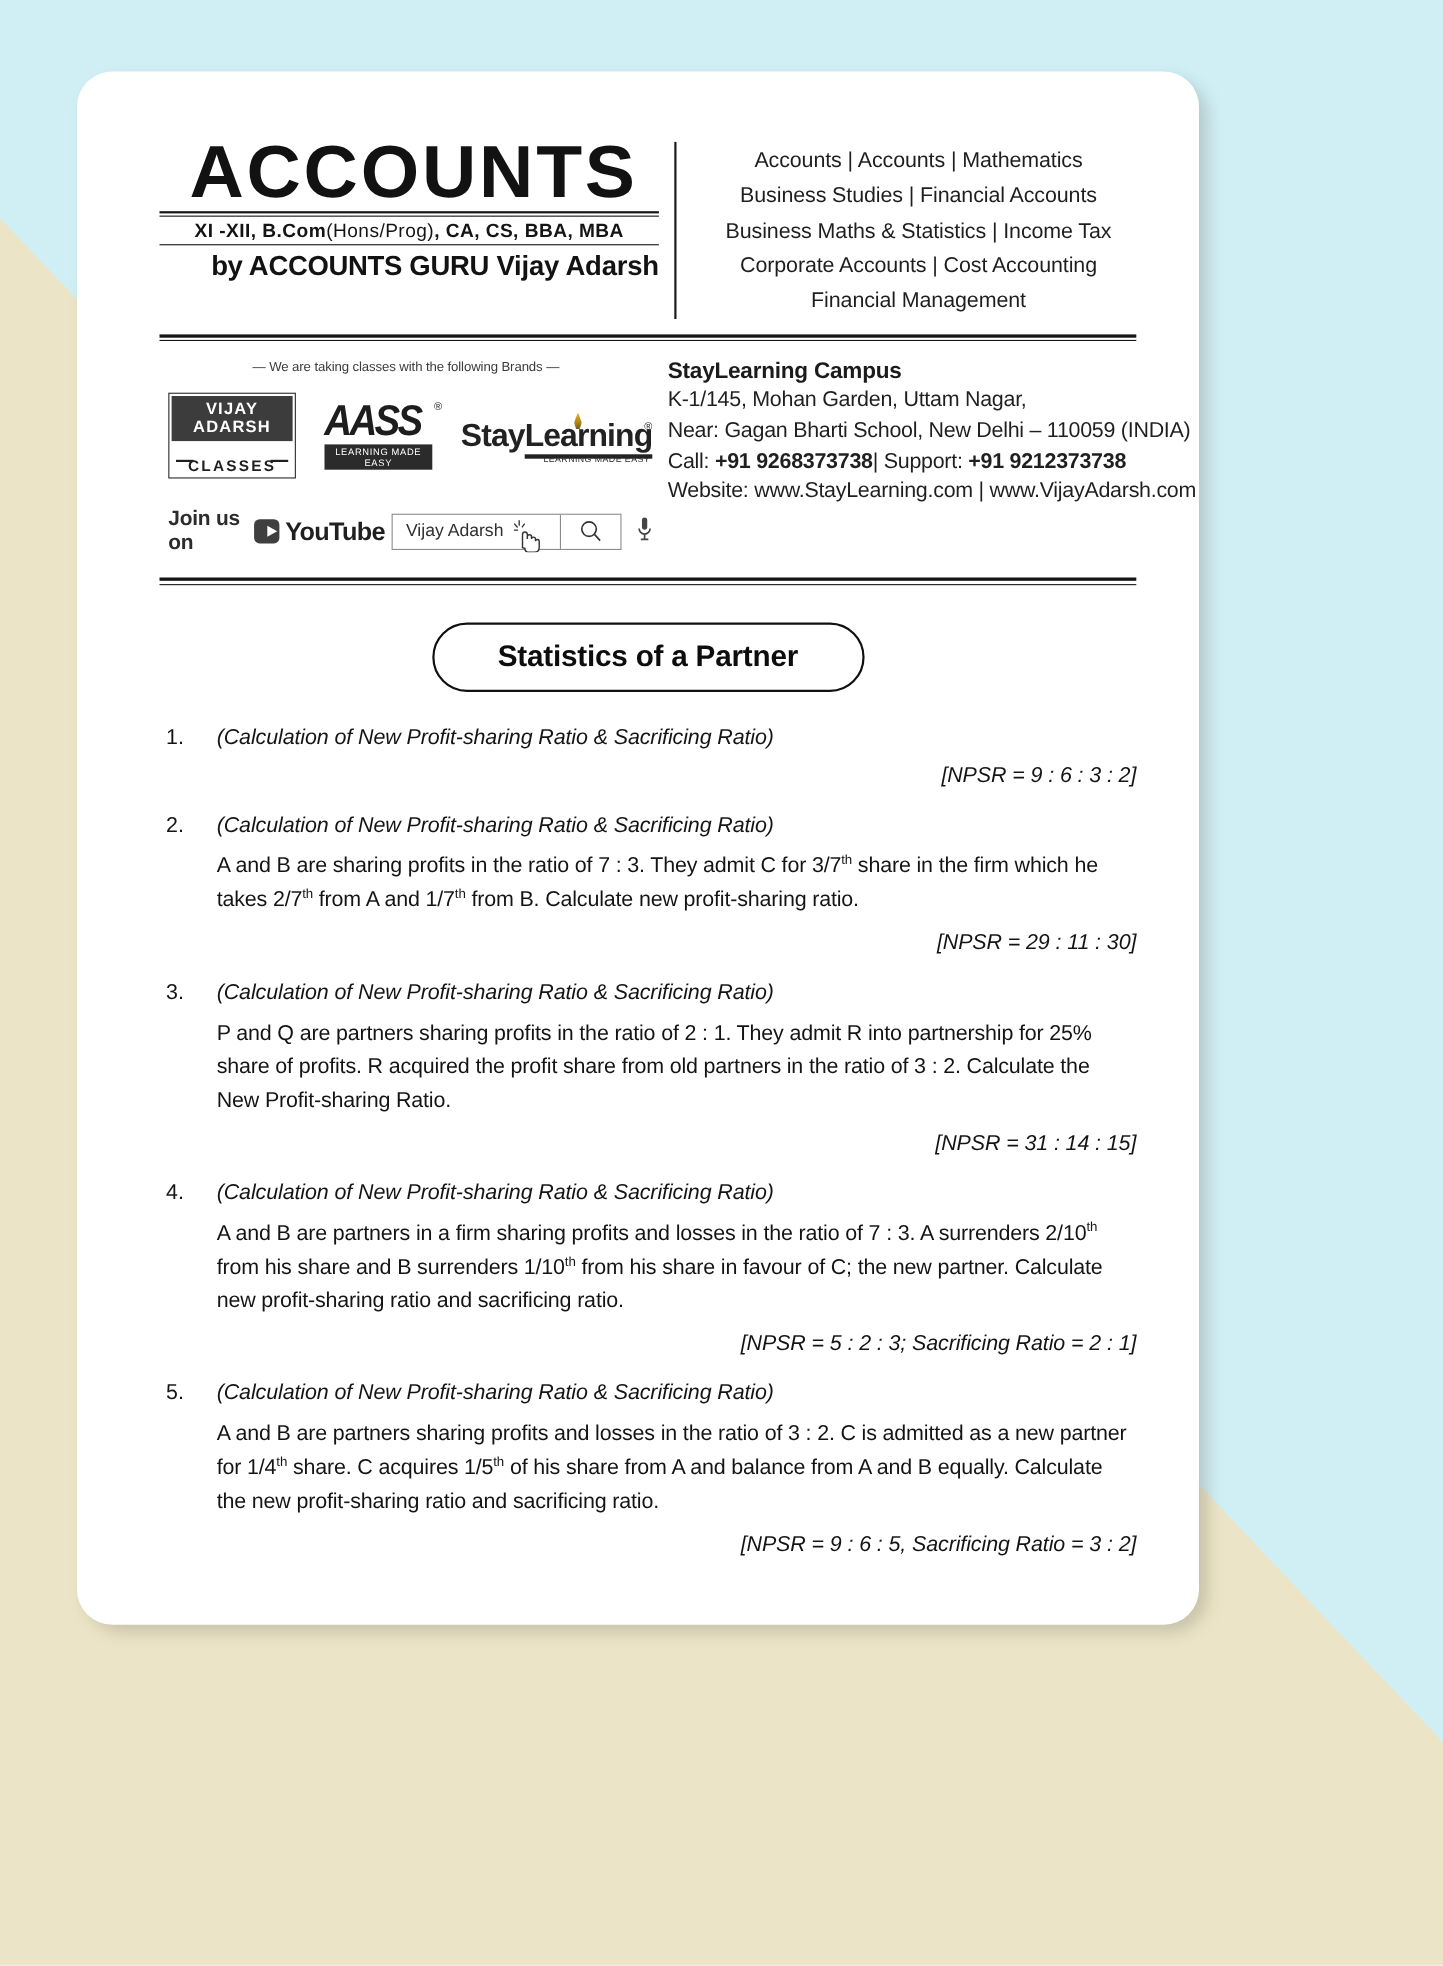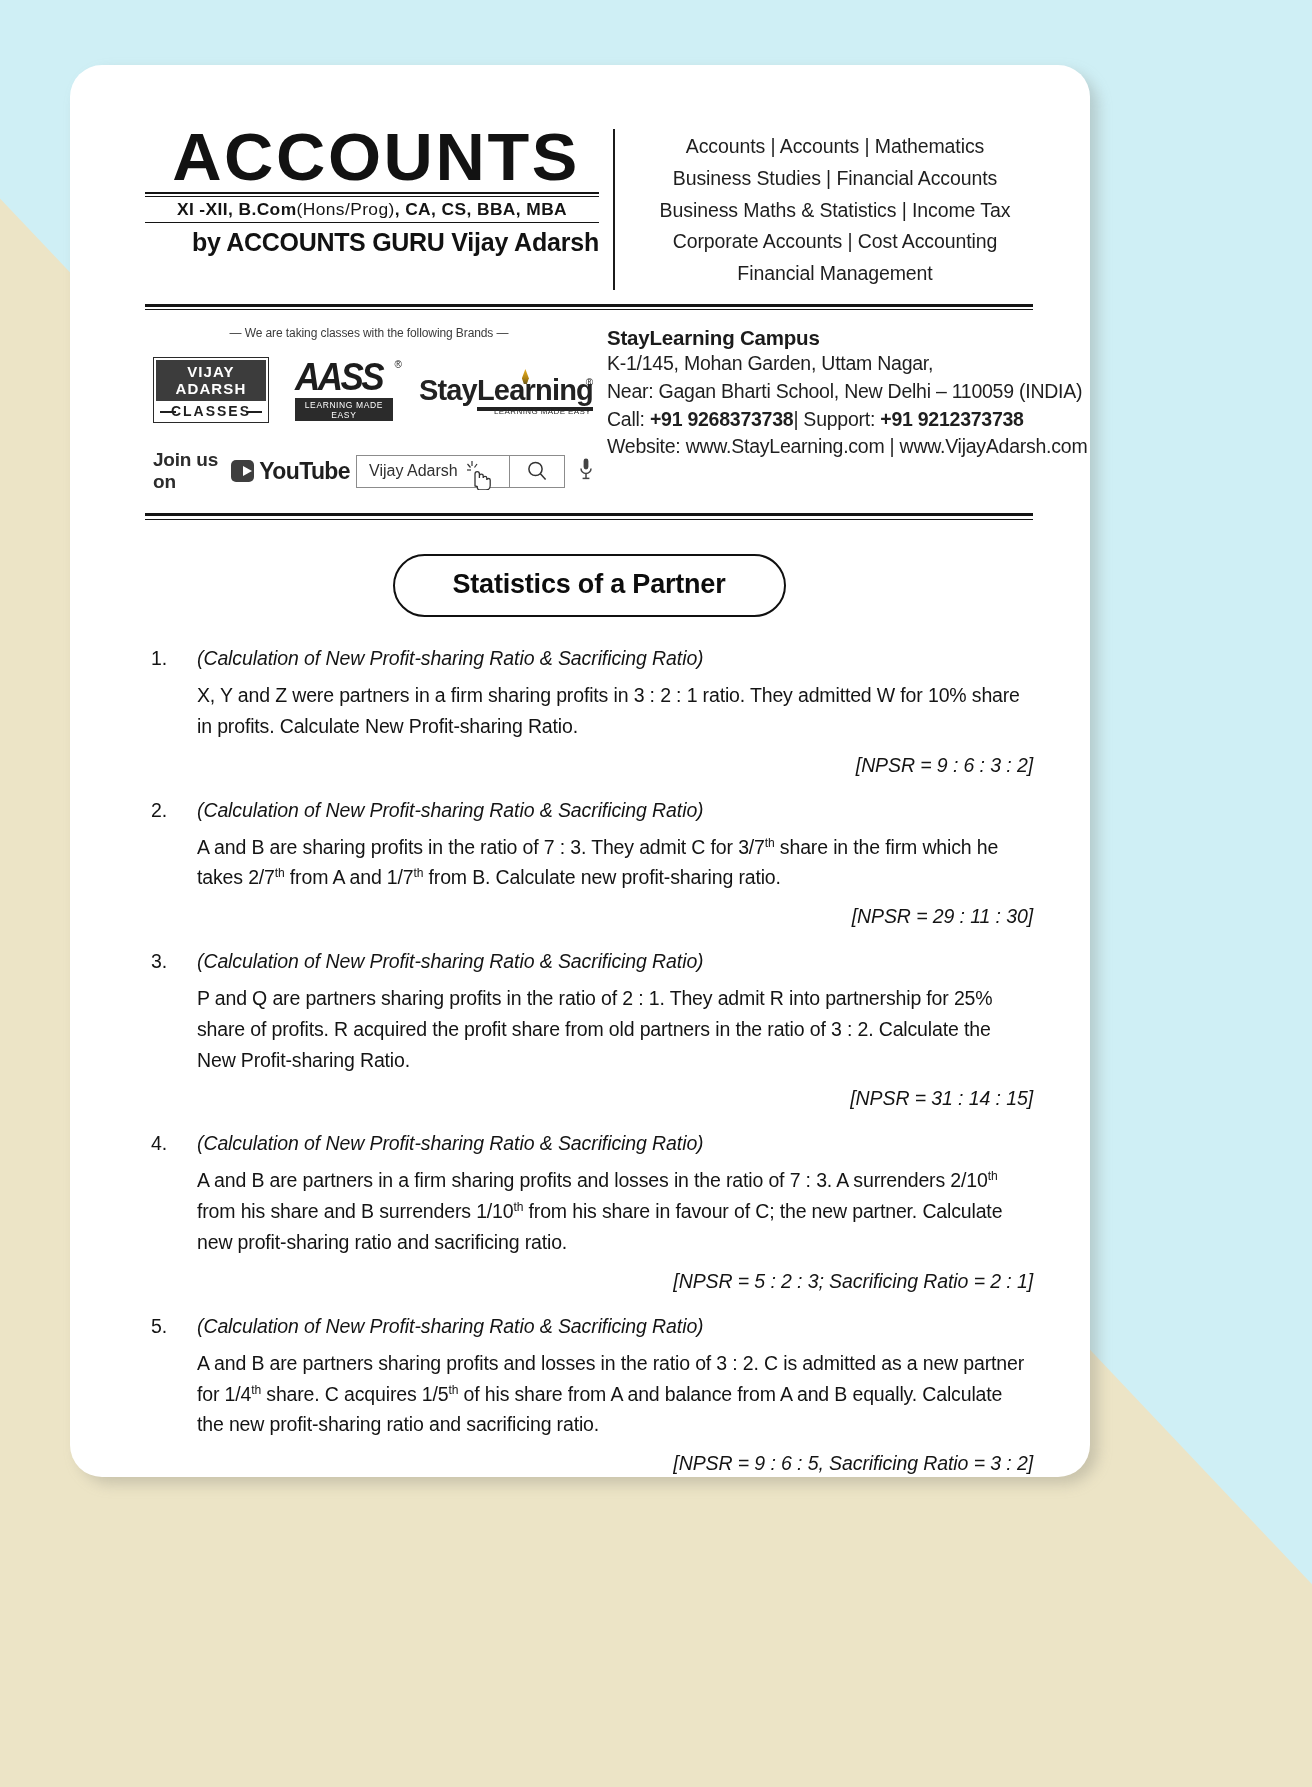--- a/index.html
+++ b/index.html
@@ -181,21 +181,21 @@
     text-align: center;
     padding: 3px 0 4px 0;
   }
   .logo-va .cls {
     position: relative;
     text-align: center;
     font-size: 14px;
     font-weight: bold;
     letter-spacing: 2px;
     color: #1f1f1f;
-    padding: 2px 0 1px 0;
+    padding: 14px 0 1px 0;
   }
   .logo-va .cls::before,
   .logo-va .cls::after {
     content: "";
     position: absolute;
     top: 52%;
     width: 16px;
     height: 2px;
     background: #1f1f1f;
   }
@@ -522,21 +522,20 @@
     <div class="title-wrap">
       <div class="title-pill">Statistics of a Partner</div>
     </div>
 
     <div class="qlist">
 
       <div class="q">
         <div class="q-num">1.</div>
         <div class="q-body">
           <div class="q-tag">(Calculation of New Profit-sharing Ratio &amp; Sacrificing Ratio)</div>
-          <div class="q-text">X, Y and Z were partners in a firm sharing profits in 3 : 2 : 1 ratio. They admitted W for 10% share in profits. Calculate New Profit-sharing Ratio.</div>
           <div class="q-ans">[NPSR = 9 : 6 : 3 : 2]</div>
         </div>
       </div>
 
       <div class="q">
         <div class="q-num">2.</div>
         <div class="q-body">
           <div class="q-tag">(Calculation of New Profit-sharing Ratio &amp; Sacrificing Ratio)</div>
           <div class="q-text">A and B are sharing profits in the ratio of 7 : 3. They admit C for 3/7<sup>th</sup> share in the firm which he takes 2/7<sup>th</sup> from A and 1/7<sup>th</sup> from B. Calculate new profit-sharing ratio.</div>
           <div class="q-ans">[NPSR =  29 : 11 : 30]</div>

